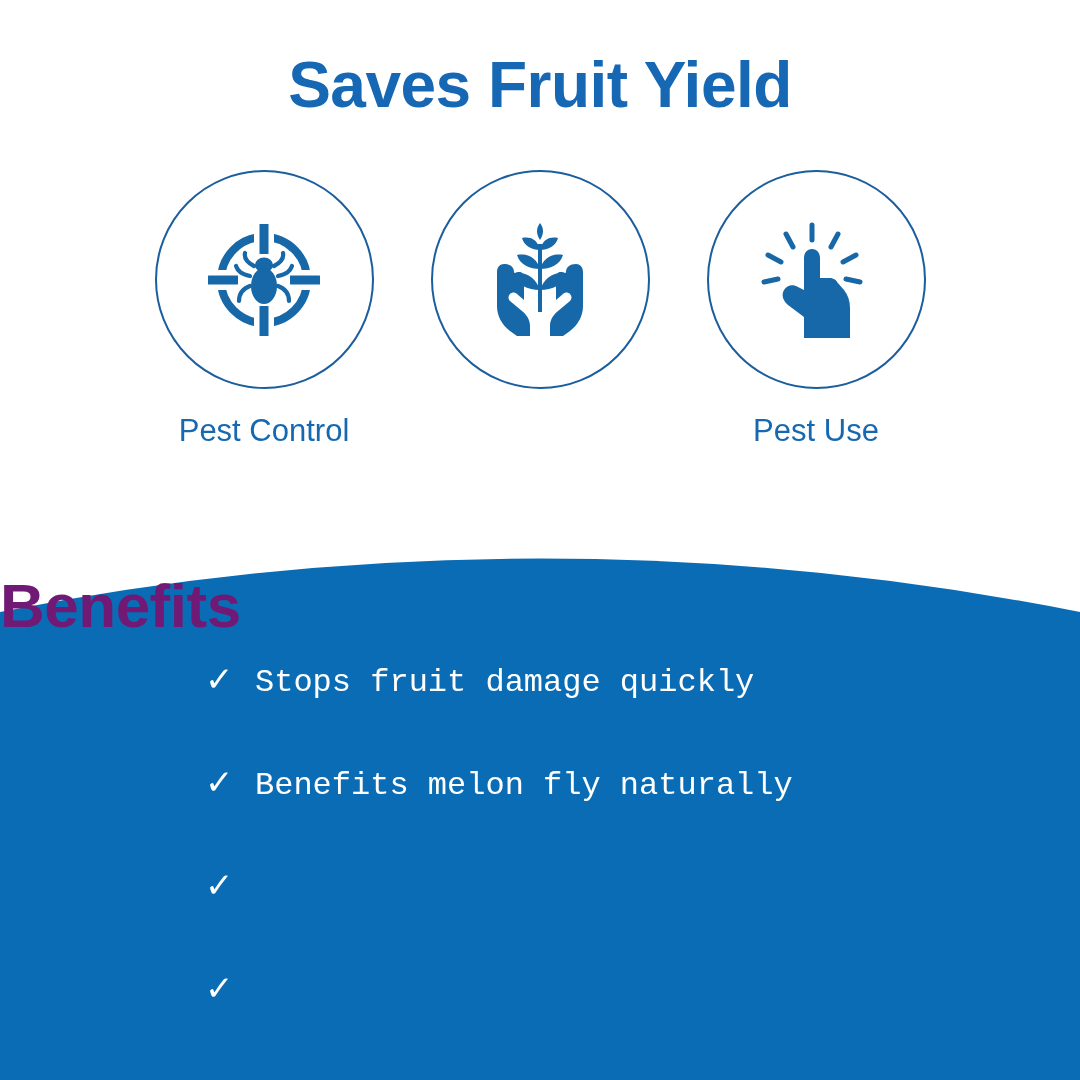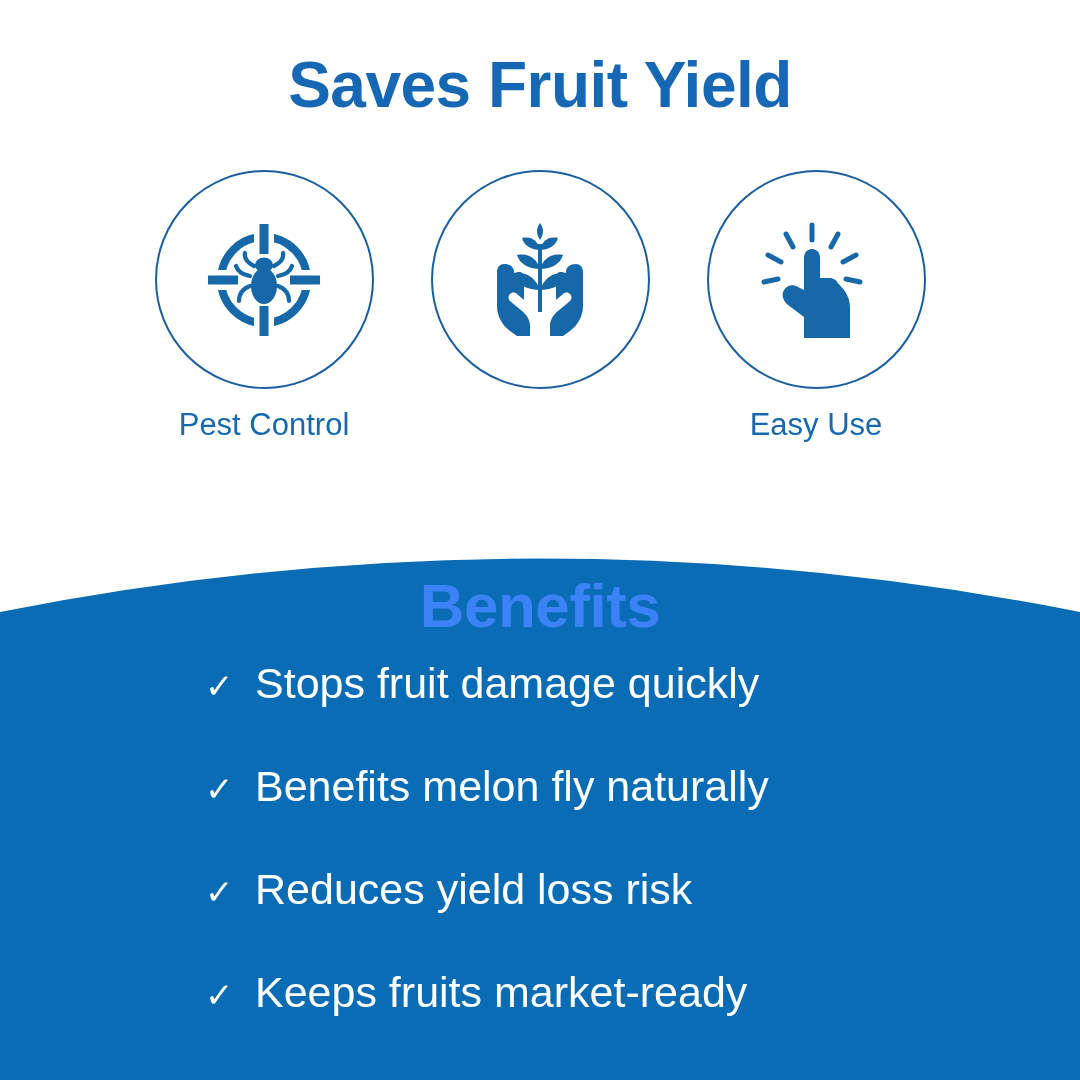--- a/index.html
+++ b/index.html
@@ -68,21 +68,21 @@
     border: 2.6px solid #1B5E9E;
     background: #ffffff;
     display: flex;
     align-items: center;
     justify-content: center;
   }
 
   .feature-circle svg { display: block; }
 
   .feature-label {
-    margin-top: 18px;
+    margin-top: 24px;
     font-family: "Liberation Sans", sans-serif;
     font-size: 31px;
     font-weight: 500;
     color: #1669B0;
     white-space: nowrap;
     text-align: center;
   }
 
   
   .bottom-section {
@@ -107,25 +107,24 @@
     width: 1080px;
     height: 1080px;
     z-index: 2;
   }
 
   .benefits-title {
     position: absolute;
     top: 570px;
     left: 0;
     width: 1080px;
-    text-align: center;
     font-family: "Liberation Sans", sans-serif;
     font-size: 62px;
     font-weight: bold;
-    color: #3b82f6;
+    color: #701a75;
     letter-spacing: -0.5px;
   }
 
   .benefits-list {
     position: absolute;
     top: 662px;
     left: 205px;
     width: 760px;
     list-style: none;
   }
@@ -144,22 +143,22 @@
     flex: 0 0 auto;
     width: 50px;
     font-family: "DejaVu Sans", sans-serif;
     font-size: 34px;
     color: #ffffff;
     line-height: 1;
   }
 
   .benefit-text {
     flex: 1 1 auto;
-    font-family: Liberation Sans, sans-serif;
-    font-size: 43px;
+    font-family: Liberation Mono, monospace;
+    font-size: 32px;
     color: #ffffff;
     white-space: nowrap;
   }
 </style>
 </head>
 <body>
 
 <div class="poster">
 
   <div class="bottom-section">
@@ -175,25 +174,23 @@
       <li class="benefit-item">
         <span class="benefit-check">✓</span>
         <span class="benefit-text">Stops fruit damage quickly</span>
       </li>
       <li class="benefit-item">
         <span class="benefit-check">✓</span>
         <span class="benefit-text">Benefits melon fly naturally</span>
       </li>
       <li class="benefit-item">
         <span class="benefit-check">✓</span>
-        <span class="benefit-text">Reduces yield loss risk</span>
       </li>
       <li class="benefit-item">
         <span class="benefit-check">✓</span>
-        <span class="benefit-text">Keeps fruits market-ready</span>
       </li>
     </ul>
   </div>
 
   <div class="top-section">
 
     <h1 class="main-title">Saves Fruit Yield</h1>
 
     <div class="features">
 
@@ -295,19 +292,19 @@
                      L 80 66
                      C 78 63, 75 62, 72 62
                      L 63 62
                      L 63 42
                      C 63 37, 60 33, 55 33 Z" fill="#1668A8"></path>
 
             <path d="M63 62 L 72 62 C 75 62, 78 63, 80 66 L 78 68
                      C 76 65, 74 65, 71 65 L 63 65 Z" fill="#1668A8"></path>
           </svg>
         </div>
-        <div class="feature-label">Easy Use</div>
+        <div class="feature-label">Pest Use</div>
       </div>
 
     </div>
   </div>
 
 </div>
 
 </body></html>

